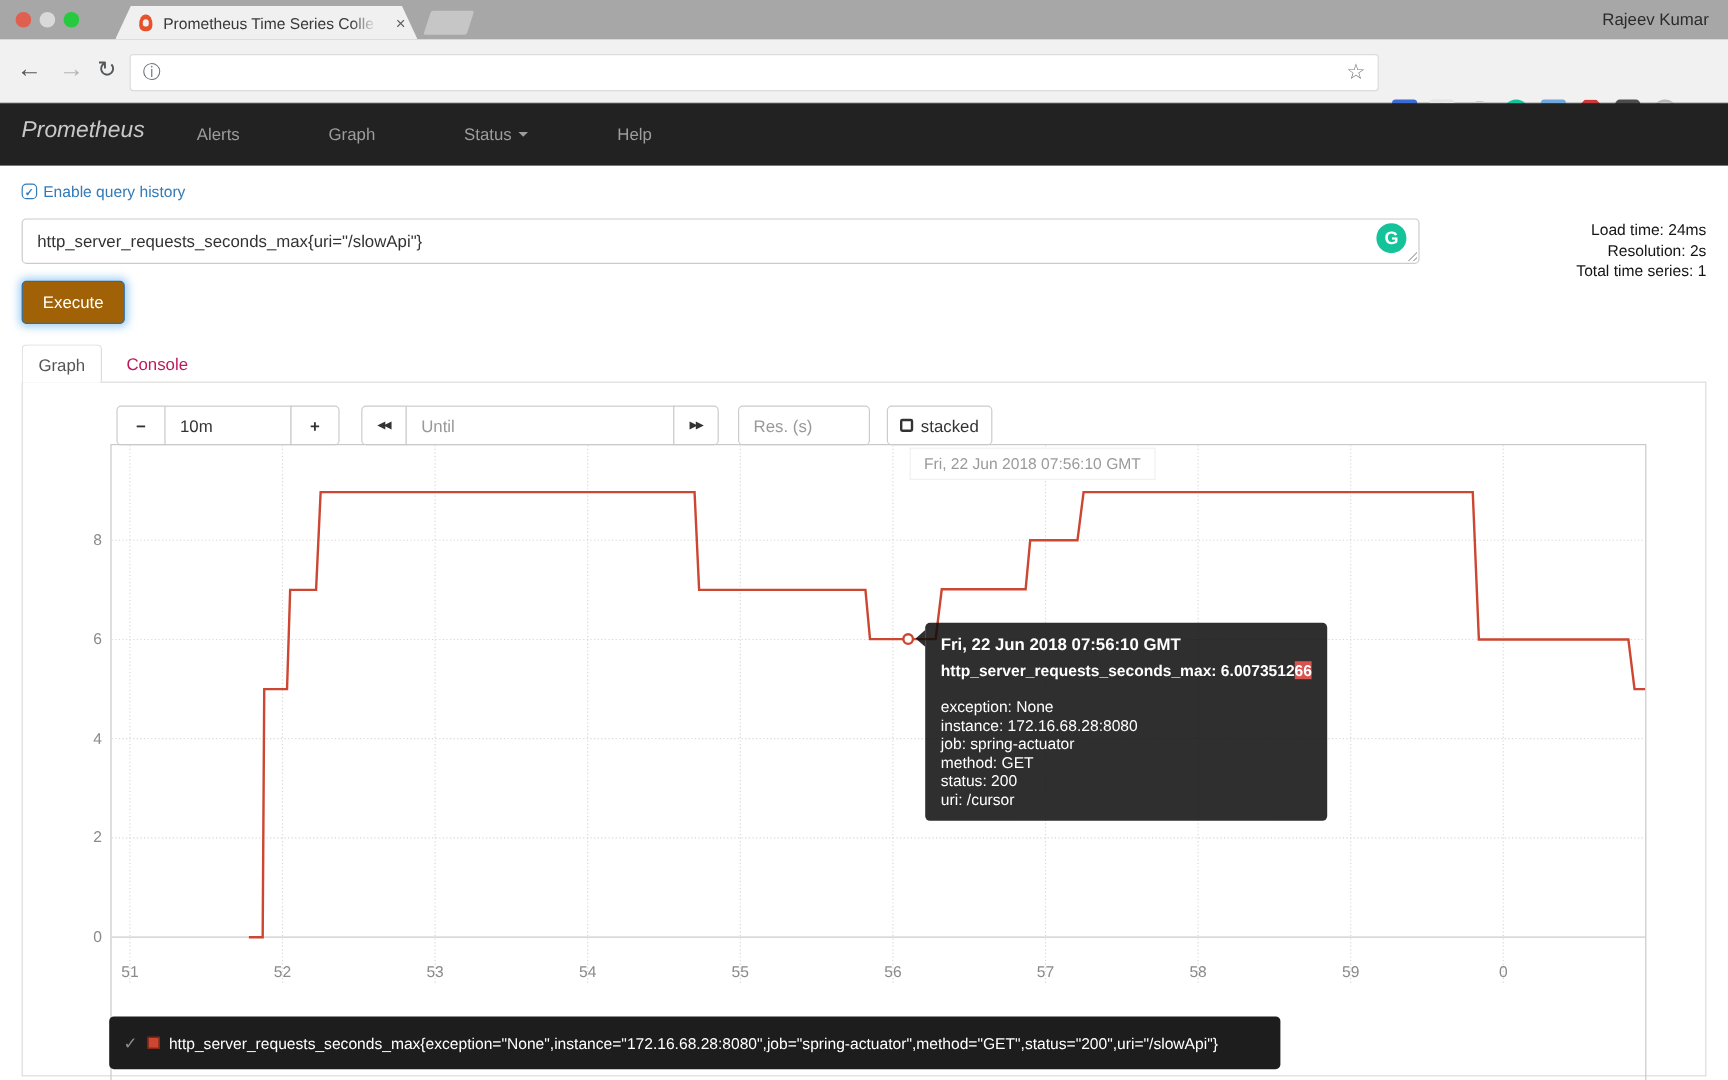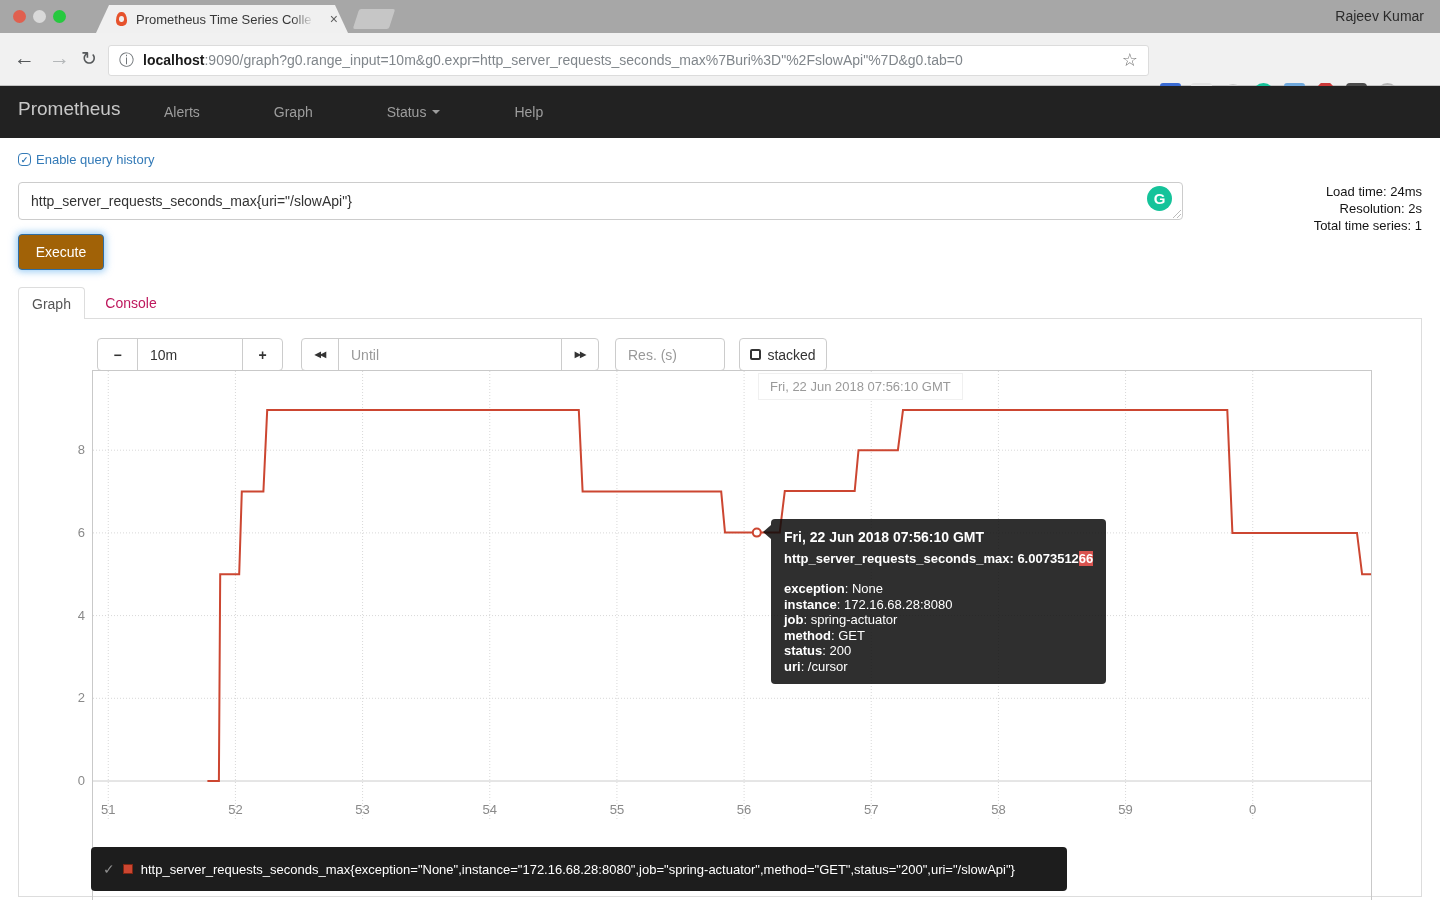--- a/index.html
+++ b/index.html
@@ -45,21 +45,21 @@
   .ext-photos { background:linear-gradient(#6fa8dc 55%, #b7d7a8 55%); border-radius:3px; overflow:hidden; }
   .ext-photos:before { content:""; position:absolute; left:3px; bottom:3px; width:0; height:0; border-left:7px solid transparent; border-right:7px solid transparent; border-bottom:9px solid #f3f6fb; }
   .ext-abp { background:#cc3939; border-radius:4px; color:#fff; font-weight:bold; font-size:7.5px; letter-spacing:0; clip-path:polygon(0 28%, 28% 0, 72% 0, 100% 28%, 100% 72%, 72% 100%, 28% 100%, 0 72%); }
   .ext-lamp { background:#4c4c4c; border-radius:4px; }
   .ext-lamp:before { content:""; width:7px; height:7px; background:#fff; border-radius:50% 50% 50% 50% / 55% 55% 45% 45%; box-shadow:0 5px 0 -2px #fff; }
   .ext-braces { border:2px solid #b5b5b5; border-radius:50%; color:#9e9e9e; font-size:8px; letter-spacing:1px; }
   .menu-dots { position:absolute; left:1414px; top:50px; font-size:17px; color:#5f6368; }
 
   
   .pnavbar { position:absolute; left:0; top:86px; width:1440px; height:52px; background:#222; }
-  .brand { position:absolute; left:18px; top:12px; font-size:19px; color:#c8c8c8; }
+  .brand { position:absolute; left:18px; top:12px; font-size:19px; color:#c8c8c8;font-style:italic; }
   .pnav-items { position:absolute; left:145px; top:0; height:52px; display:flex; align-items:center; }
   .pnav-item { color:#9d9d9d; font-size:14px; padding:0 19px; margin-right:36px; cursor:pointer; display:flex; align-items:center; gap:6px; }
   .caret { width:0; height:0; border-left:4px solid transparent; border-right:4px solid transparent; border-top:4px solid #9d9d9d; }
 
   
   .history-link { position:absolute; left:18px; top:152px; color:#337ab7; font-size:13px; display:flex; align-items:center; gap:5px; cursor:pointer; }
   .hist-icon { display:inline-flex; align-items:center; justify-content:center; width:13px; height:13px; border:1.6px solid #337ab7; border-radius:4px; font-size:9px; font-weight:bold; }
   .query-box { position:absolute; left:18px; top:182px; width:1165px; height:38px; border:1px solid #ccc; border-radius:4px; background:#fff;
                font-size:14px; color:#333; padding:10px 12px; white-space:nowrap; overflow:hidden; }
   .grammarly-badge { position:absolute; left:1147px; top:186px; width:25px; height:25px; border-radius:50%; background:#15c39a; color:#fff;
@@ -99,21 +99,21 @@
   
   .chart-box { position:absolute; left:73px; top:51px; width:1280px; height:572px; border:1px solid #c9c9c9; }
   .ylab { position:absolute; right:1286px; width:30px; text-align:right; font-size:13px; color:#8a8a8a; }
   .xlab { position:absolute; top:431px; width:40px; margin-left:-20px; text-align:center; font-size:13px; color:#8a8a8a; }
   .date-flag { position:absolute; left:665px; top:2px; background:#fff; border:1px solid #f0f0f0; color:#9a9a9a; font-size:13px; padding:5px 11px; white-space:nowrap; }
   .tooltip { position:absolute; left:678px; top:148px; background:rgba(10,10,10,0.85); border-radius:4px; color:#fff; padding:10px 13px; white-space:nowrap; z-index:5; }
   .tooltip .tt-title { font-size:14px; font-weight:bold; margin-bottom:6px; }
   .tooltip .tt-metric { font-size:13px; font-weight:bold; margin-bottom:15px; }
   .tt-hl { background:#d9534f; }
   .tt-row { font-size:13px; line-height:15.5px; }
-  .tt-row b { font-weight:bold;text-align:right; }
+  .tt-row b { font-weight:normal;text-align:right; }
   .tt-arrow { position:absolute; left:-8px; top:6px; width:0; height:0; border-top:7px solid transparent; border-bottom:7px solid transparent; border-right:8px solid rgba(10,10,10,0.85); }
 
   
   .legend { position:absolute; left:72px; top:528px; width:976px; height:44px; background:#1d1d1d; border-radius:4px; color:#fff;
             display:flex; align-items:center; padding:0 12px; gap:8px; cursor:pointer; }
   .legend-check { color:#8f8f8f; font-size:14px; }
   .legend-swatch { width:10px; height:10px; background:#cc4631; border:1px solid #7e2613; }
   .legend-text { font-size:13px; white-space:nowrap; overflow:hidden; }
 </style>
 </head>
@@ -134,21 +134,20 @@
     <div class="tab-stub"></div>
     <div class="user-name">Rajeev Kumar</div>
   </div>
 
   <div class="toolbar">
     <div class="nav-arrow back">←</div>
     <div class="nav-arrow fwd">→</div>
     <div class="nav-arrow reload">↻</div>
     <div class="urlbar">
       <span class="url-info">ⓘ</span>
-      <div class="url-text"><span class="url-host">localhost</span><span>:9090/graph?g0.range_input=10m&amp;g0.expr=http_server_requests_seconds_max%7Buri%3D"%2FslowApi"%7D&amp;g0.tab=0</span></div>
       <span class="url-star">☆</span>
     </div>
     <div class="ext-row" id="ext-row">
         <span class="ext ext-lighthouse"></span>
         <span class="ext ext-atom"></span>
         <span class="ext ext-swirl"></span>
         <span class="ext ext-grammarly">G</span>
         <span class="ext ext-photos"></span>
         <span class="ext ext-abp">ABP</span>
         <span class="ext ext-lamp"></span>

